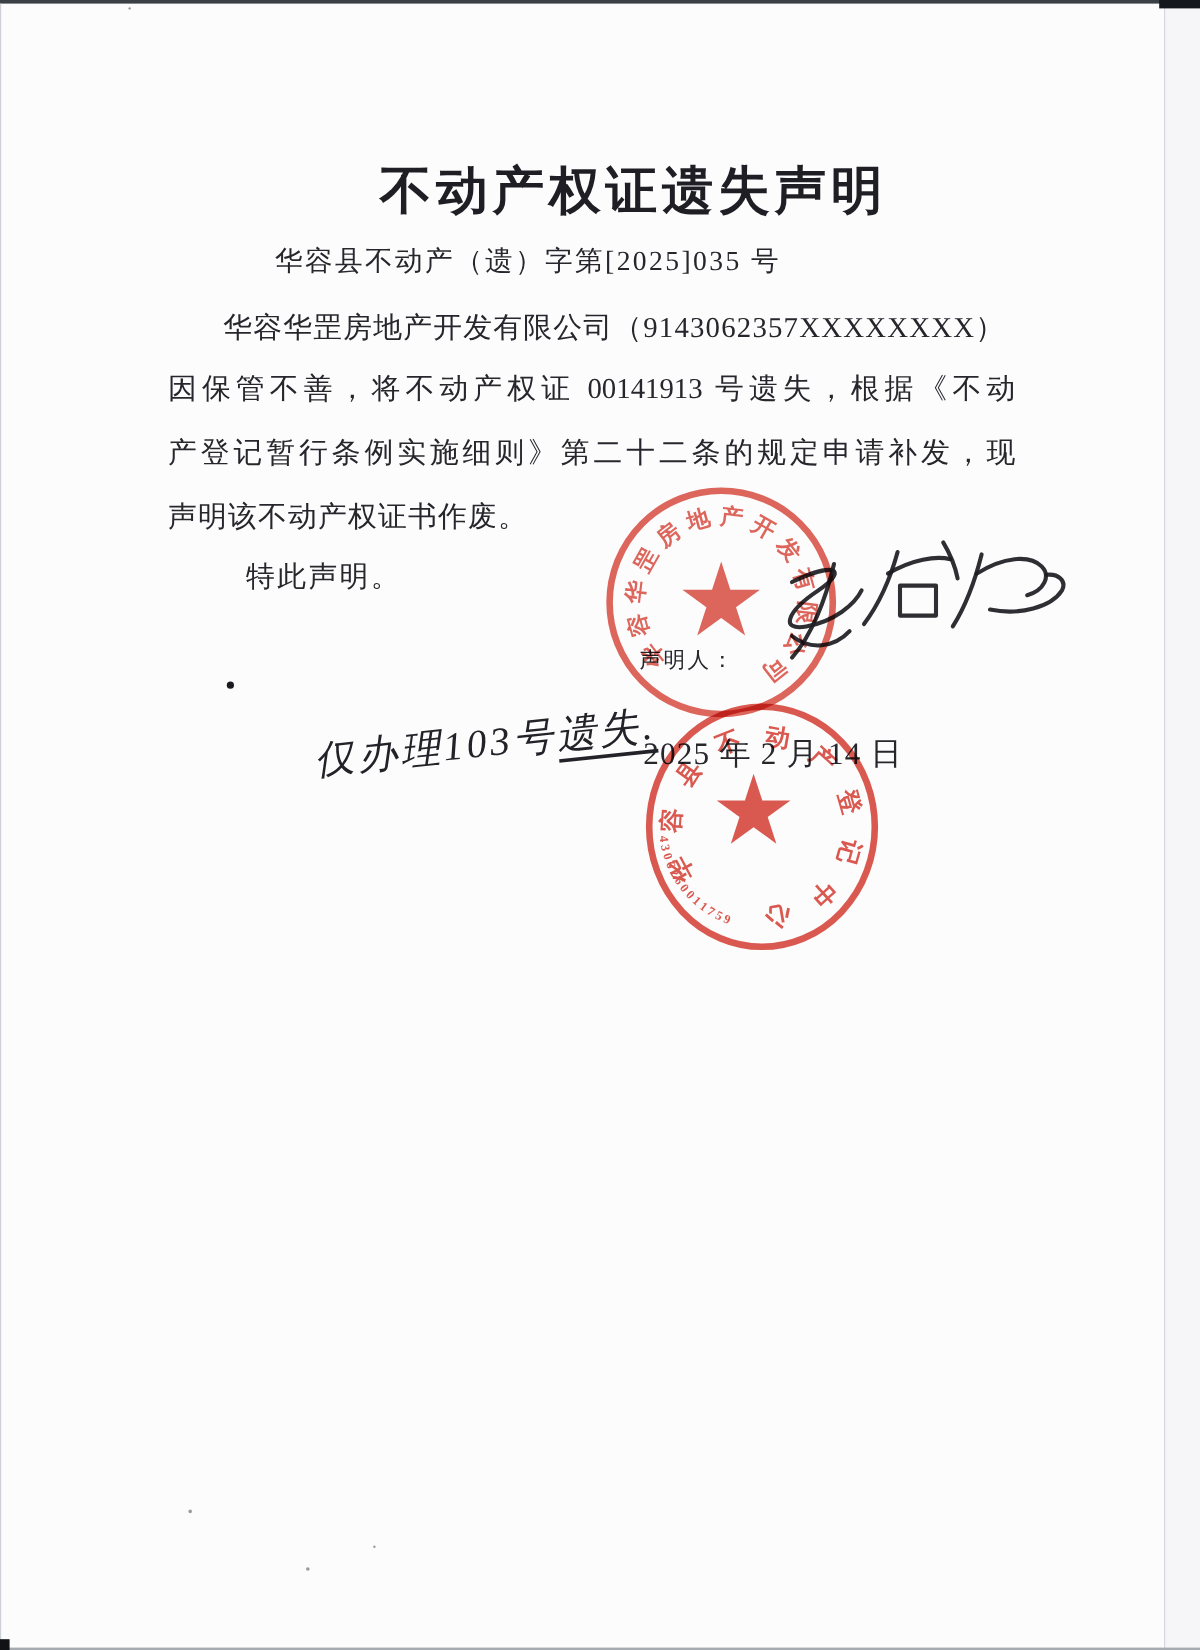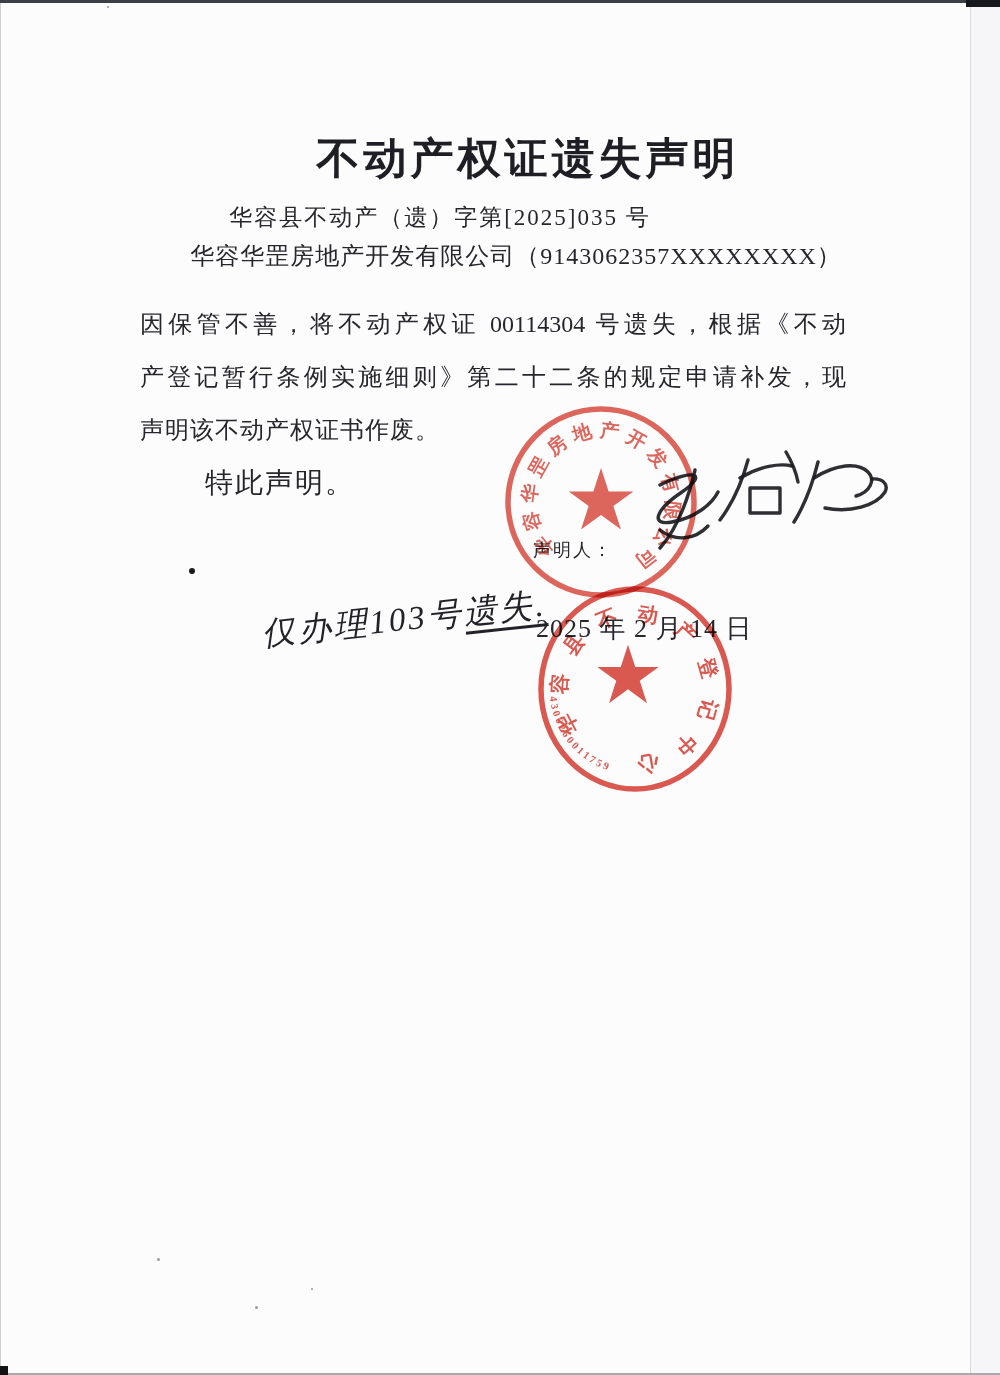--- a/index.html
+++ b/index.html
@@ -28,25 +28,25 @@
   }
   .doc-number{
     position:absolute; left:0; top:202px; width:880px;
     text-align:center; font-size:23px; letter-spacing:2px; color:#26262c;
   }
   .body-line{
     position:absolute; left:140px; width:706px; font-size:24px;
     letter-spacing:1px; color:#26262c; white-space:nowrap;
   }
   .body-line.justify{ white-space:normal; text-align:justify; text-align-last:justify; letter-spacing:0; }
-  .l1{ top:240px; text-indent:46px;text-align:center; }
+  .l1{ top:257px; text-indent:46px; }
   .l2{ top:308px; }
   .l3{ top:361px; }
   .l4{ top:414px; }
-  .closing{ position:absolute; left:205px; top:464px; font-size:28px; letter-spacing:2px; }
+  .closing{ position:absolute; left:205px; top:464px; font-size:24px; letter-spacing:2px; }
   .declarant{ position:absolute; left:533px; top:538px; font-size:18px; letter-spacing:2px; }
   .doc-date{ position:absolute; left:536px; top:565px; font-size:26px; letter-spacing:1px;margin-top:46px; }
 
   
   .hand-note{
     position:absolute; left:262px; top:612px; font-size:33px;
     color:#222228; transform:rotate(-6deg); transform-origin:left center;
     font-style:italic; letter-spacing:3px; white-space:nowrap;
   }
   .hand-note .underlined{ border-bottom:3px solid #222228; padding-bottom:1px; }
@@ -75,21 +75,21 @@
   <div class="edge-bottom-left-mark"></div>
   <div class="speck" style="left:157px; top:1258px; width:3px; height:3px;"></div>
   <div class="speck" style="left:255px; top:1306px; width:3px; height:3px;"></div>
   <div class="speck" style="left:311px; top:1288px; width:2px; height:2px;"></div>
   <div class="speck" style="left:107px; top:6px; width:2px; height:2px;"></div>
   <div class="ink-dot"></div>
 
   <div class="doc-title">不动产权证遗失声明</div>
   <div class="doc-number">华容县不动产（遗）字第[2025]035 号</div>
   <div class="body-line l1">华容华罡房地产开发有限公司（9143062357XXXXXXXX）</div>
-  <div class="body-line l2 justify">因保管不善，将不动产权证 00114304 号遗失，根据《不动</div>
+  <div class="body-line l2 justify">因保管不善，将不动产权证 00141913 号遗失，根据《不动</div>
   <div class="body-line l3 justify">产登记暂行条例实施细则》第二十二条的规定申请补发，现</div>
   <div class="body-line l4">声明该不动产权证书作废。</div>
   <div class="closing">特此声明。</div>
   <div class="declarant">声明人：</div>
   <div class="doc-date">2025 年 2 月 14 日</div>
 
   <div class="hand-note"><span>仅办理103号</span><span class="underlined">遗失.</span></div>
 
   <svg class="signature-svg" viewBox="0 0 300 150">
     <path d="M60,55 C95,38 108,44 82,62 C55,80 50,96 72,92 C95,88 112,74 118,62"></path>

